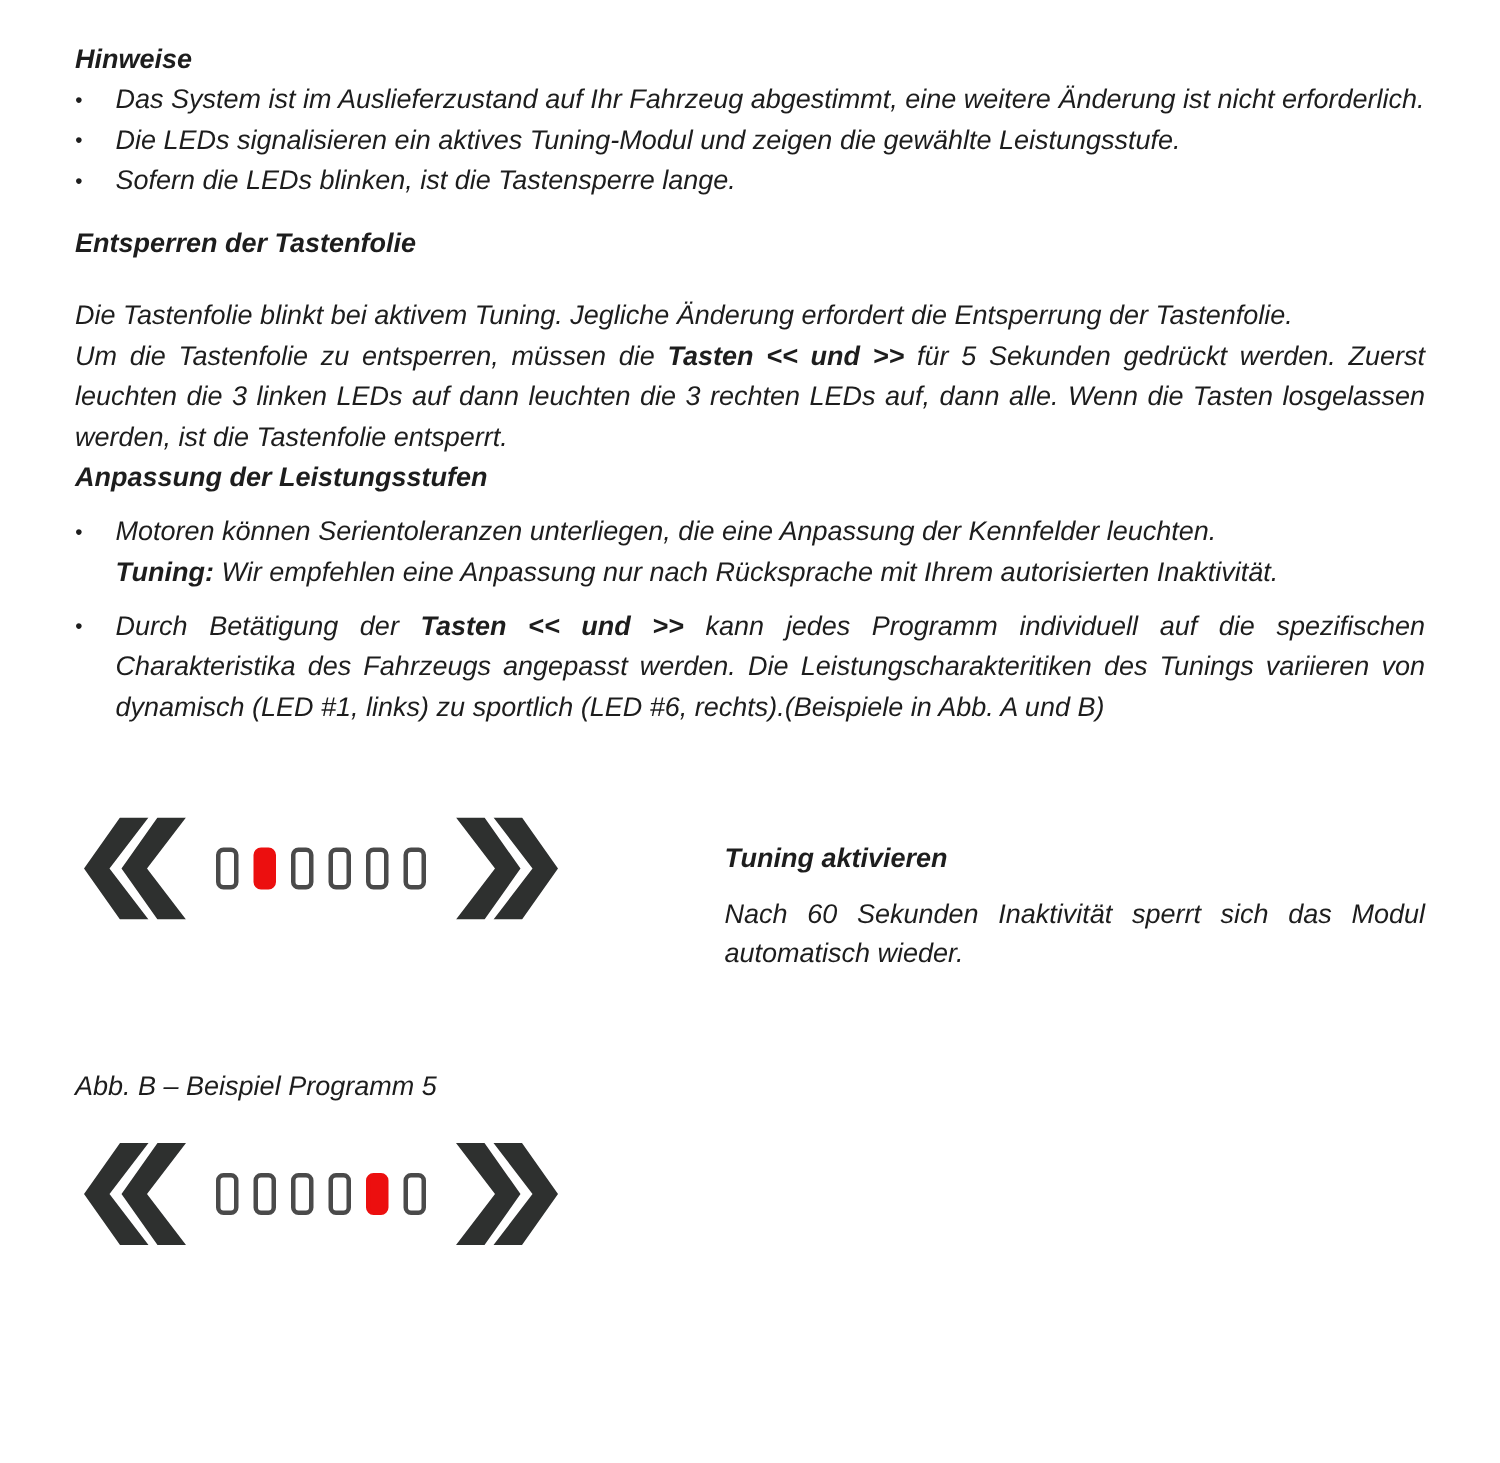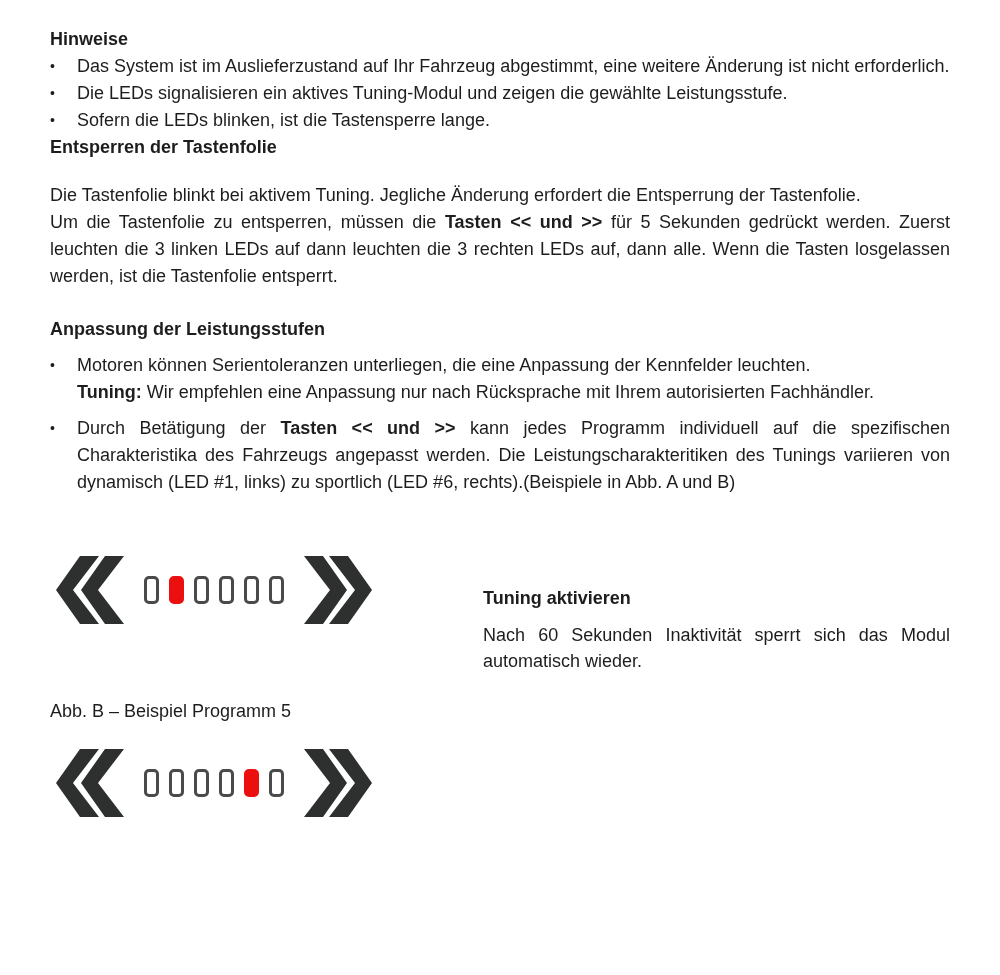--- a/index.html
+++ b/index.html
@@ -9,44 +9,45 @@
     color: var(--text, #1d1d1d);
     font-family: "Liberation Sans", sans-serif;
     overflow: hidden;
   }
   .page {
     box-sizing: border-box;
     width: 1000px; height: 975px;
     padding: 26px 50px 0 50px;
     font-size: 18px;
     line-height: 27px;
+    font-style: italic;
   }
   .h { font-weight: bold; }
   .b { font-weight: bold; }
 
   .bullets { margin-top: 0; }
   .bullet { display: flex; }
   .dot { flex: 0 0 27px; font-size: 14px; }
   .bullet-text { flex: 1; text-align: justify; }
 
-  .sec2 { }
+  .sec2 { margin-top: 15px; }
   .sec2 .para { margin: 21px 0 0; text-align: justify; }
 
-  .sec3 { margin-top: 26px; }
+  .sec3 { }
   .sec3 .bullets { margin-top: 9px; }
   .sec3 .bullet + .bullet { margin-top: 9px; }
 
   .columns { display: flex; margin-top: 32px; }
   .col-left { flex: 0 0 433px; }
   .col-right { flex: 1; margin-top: 30px; line-height: 26px; }
   .col-right .para { margin: 11px 0 0; text-align: justify; }
-  .col-right .h2 { margin-top: 27px; }
+  .col-right .h2 { margin-top: 12px; }
 
   .figure { display: flex; align-items: center; gap: 20px; margin-top: 28px; margin-left: 6px; }
-  .fig-label.second { margin-top: 74px; }
+  .fig-label.second { margin-top: 98px; }
   .figure.second { margin-top: 24px; }
   .chev { display: block; }
   .chev polygon { fill: var(--chevron, #2e302f); }
   .chev.right { transform: scaleX(-1); }
   .ledstrip { display: flex; gap: 10px; }
   .led {
     box-sizing: border-box;
     width: 15px; height: 28px;
     border: 3px solid var(--led_outline, #4a4a4a);
     border-radius: 5px;
@@ -83,21 +84,21 @@
   <section class="sec2">
     <div class="h">Entsperren der Tastenfolie</div>
     <p class="para"><span>Die Tastenfolie blinkt bei aktivem Tuning. Jegliche Änderung erfordert die Entsperrung der Tastenfolie.</span><br><span>Um die Tastenfolie zu entsperren, müssen die </span><span class="b">Tasten &lt;&lt; und &gt;&gt;</span><span> für 5 Sekunden gedrückt werden. Zuerst leuchten die 3 linken LEDs auf dann leuchten die 3 rechten LEDs auf, dann alle. Wenn die Tasten losgelassen werden, ist die Tastenfolie entsperrt.</span></p>
   </section>
 
   <section class="sec3">
     <div class="h">Anpassung der Leistungsstufen</div>
     <div class="bullets">
       <div class="bullet">
         <span class="dot">•</span>
-        <span class="bullet-text"><span>Motoren können Serientoleranzen unterliegen, die eine Anpassung der Kennfelder leuchten.</span><br><span class="b">Tuning:</span><span> Wir empfehlen eine Anpassung nur nach Rücksprache mit Ihrem autorisierten Fachhändler.</span></span>
+        <span class="bullet-text"><span>Motoren können Serientoleranzen unterliegen, die eine Anpassung der Kennfelder leuchten.</span><br><span class="b">Tuning:</span><span> Wir empfehlen eine Anpassung nur nach Rücksprache mit Ihrem autorisierten Inaktivität.</span></span>
       </div>
       <div class="bullet">
         <span class="dot">•</span>
         <span class="bullet-text"><span>Durch Betätigung der </span><span class="b">Tasten &lt;&lt; und &gt;&gt;</span><span> kann jedes Programm individuell auf die spezifischen Charakteristika des Fahrzeugs angepasst werden. Die Leistungscharakteritiken des Tunings variieren von dynamisch (LED #1, links) zu sportlich (LED #6, rechts).(Beispiele in Abb. A und B)</span></span>
       </div>
     </div>
   </section>
 
   <div class="columns">
 

